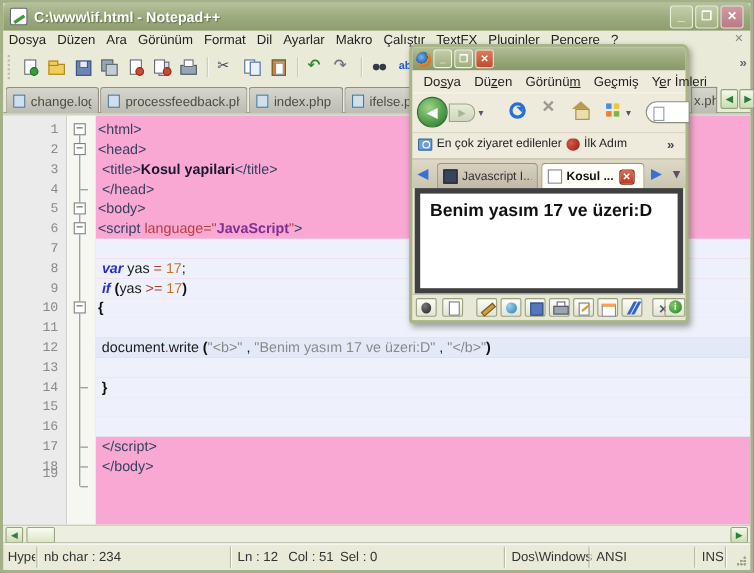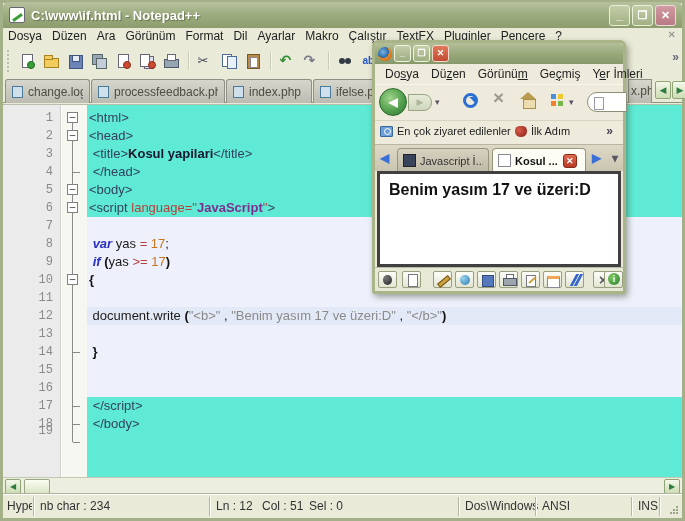--- a/index.html
+++ b/index.html
@@ -67,21 +67,21 @@
   
   .editor{position:absolute;top:104px;left:3px;right:3px;height:373px;background:#fff;overflow:hidden;border-top:1px solid #b8bfa8;}
   .gutter{position:absolute;left:0;top:0;bottom:0;width:58px;background:#ebebeb;border-right:1px solid #d0d0d0;}
   .gn{position:absolute;left:0;width:50px;text-align:right;font:12px/18px "Liberation Mono",monospace;color:#8a8a8a;}
   .foldcol{position:absolute;left:59px;top:0;bottom:0;width:25px;background:#f7f7f2;}
   .frail{position:absolute;left:10px;width:1px;background:#8a8a8a;}
   .fbox{position:absolute;left:5px;width:11px;height:11px;background:#fdfdfd;border:1px solid #808080;color:#333;
         font:9px/9px "DejaVu Sans",sans-serif;text-align:center;}
   .fbox::before{content:"−";}
   .ftick{position:absolute;left:11px;width:7px;height:1px;background:#8a8a8a;}
-  .codearea{position:absolute;left:84px;top:0;right:0;bottom:0;background:#5eead4;}
+  .codearea{position:absolute;left:84px;top:0;right:0;bottom:0;background:#f9a8d4;}
   .cl{position:absolute;left:0;right:0;height:18px;font:13px/18px "Liberation Mono",monospace;white-space:pre;padding-left:2px;}
   .cl.t1{background:#eef1fb;}
   .cl.t2{background:#e3e9f6;}
   .tok-tag{color:#33425f;} .tok-txt{color:#17172f;font-weight:bold;}
   .tok-attr{color:#b5413c;} .tok-val{color:#7d2f8f;font-weight:bold;}
   .tok-kw{color:#2a2ec4;font-weight:bold;font-style:italic;} .tok-num{color:#c8761e;}
   .tok-op{color:#b5413c;} .tok-br{color:#111;font-weight:bold;} .tok-str{color:#8a8a8a;} .tok-pl{color:#1a1a1a;margin-top:27px;}
   
   .hscroll{position:absolute;top:477px;left:3px;right:3px;height:17px;background:#eceee0;border-top:1px solid #c4c8b4;}
   .sbtn{position:absolute;top:1px;width:16px;height:15px;background:linear-gradient(180deg,#f4f8ea,#cddcb4);
@@ -136,21 +136,21 @@
   .ff-tabs{position:absolute;left:0;top:101px;right:0;height:27px;background:linear-gradient(180deg,#ddd9c6,#c9c5b0);border-top:1px solid #b8b4a0;}
   .ftabarrow{position:absolute;top:6px;color:#3a6fd8;font-size:12px;font-weight:bold;}
   .ftab{position:absolute;top:3px;height:24px;border:1px solid #98957f;border-bottom:none;border-radius:4px 4px 0 0;
     background:linear-gradient(180deg,#d6d2bf,#bdb9a6);display:flex;align-items:center;padding:0 5px;font-size:11px;color:#333;}
   .ftab.active{background:#fdfdf6;font-weight:bold;color:#111;}
   .ftab .fav{width:13px;height:13px;margin-right:4px;flex:none;background:#38435c;border:1px solid #222;}
   .ftab.active .fav{background:#fff;border:1px solid #889;}
   .ftab .lbl{white-space:nowrap;overflow:hidden;}
   .ftab .tclose{width:14px;height:14px;margin-left:5px;background:linear-gradient(180deg,#e06a52,#b83a24);border:1px solid #8a2a18;border-radius:3px;
     color:#fff;font-size:9px;line-height:12px;text-align:center;flex:none;}
-  .ff-content{position:absolute;left:2px;top:128px;right:2px;height:96px;background:#fff;border:3px solid #404040;
+  .ff-content{position:absolute;left:2px;top:128px;right:2px;height:96px;background:#fff;border:5px solid #404040;
     font-family:"Liberation Serif",serif;font-weight:bold;font-size:16px;color:#111;padding:7px 9px;}
   .ff-status{position:absolute;left:0;bottom:0;right:0;height:24px;background:#e7e8d6;border-top:1px solid #b8bca6;}
   .fbi{position:absolute;top:3px;width:19px;height:17px;background:linear-gradient(180deg,#fdfdf8,#e2e4d2);border:1px solid #98a080;border-radius:2px;}
   .fbi-firebug::after{content:"";position:absolute;left:4px;top:3px;width:9px;height:10px;border-radius:50%;background:radial-gradient(circle at 3px 3px,#777,#222);}
   .fbi-new-document::after{content:"";position:absolute;left:5px;top:2px;width:8px;height:11px;background:#fff;border:1px solid #778;}
   .fbi-edit-pencil::after{content:"";position:absolute;left:3px;top:7px;width:12px;height:3px;background:#caa040;border:1px solid #7a5a20;transform:rotate(-40deg);}
   .fbi-view-source::after{content:"";position:absolute;left:4px;top:3px;width:10px;height:10px;border-radius:50%;background:radial-gradient(circle at 3px 3px,#9ad4f0,#2a7ab0);}
   .fbi-save::after{content:"";position:absolute;left:4px;top:3px;width:10px;height:10px;background:#5577bb;border:1px solid #334d80;}
   .fbi-print::after{content:"";position:absolute;left:3px;top:6px;width:12px;height:6px;background:#9aa5ae;border:1px solid #556;}
   .fbi-print::before{content:"";position:absolute;left:6px;top:2px;width:6px;height:4px;background:#fff;border:1px solid #667;}

